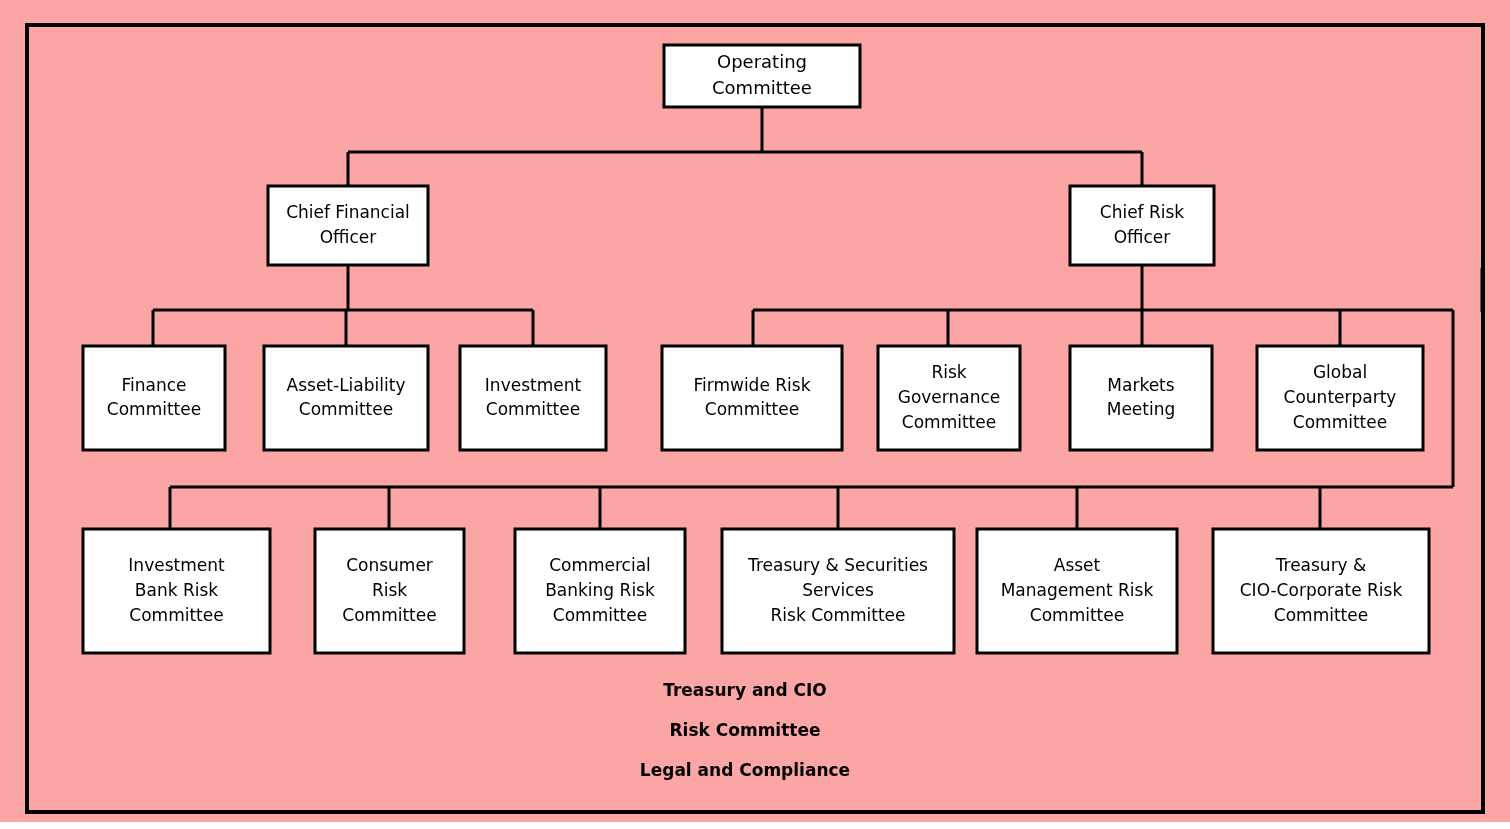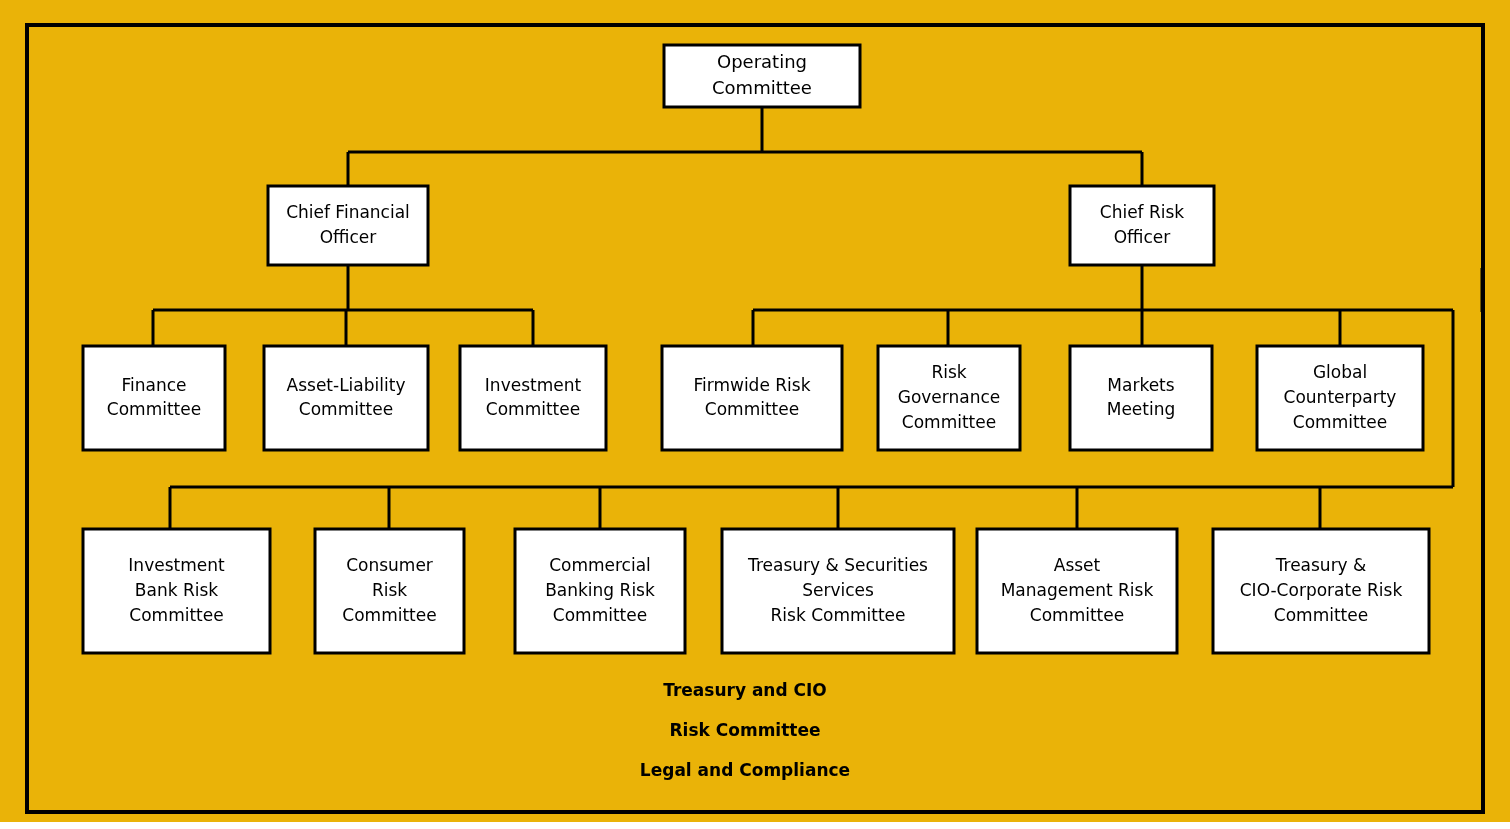--- a/index.html
+++ b/index.html
@@ -7,21 +7,21 @@
     padding: 0;
     background: #ffffff;
   }
   body {
     font-family: "DejaVu Sans", sans-serif;
   }
   #chart-root {
     position: relative;
     width: 1510px;
     height: 822px;
-    background: #eab308;
+    background: #fca5a5;
     overflow: hidden;
   }
   svg#org-svg {
     position: absolute;
     left: 0;
     top: 0;
     width: 1510px;
     height: 829px;
   }
   .box-rect {

